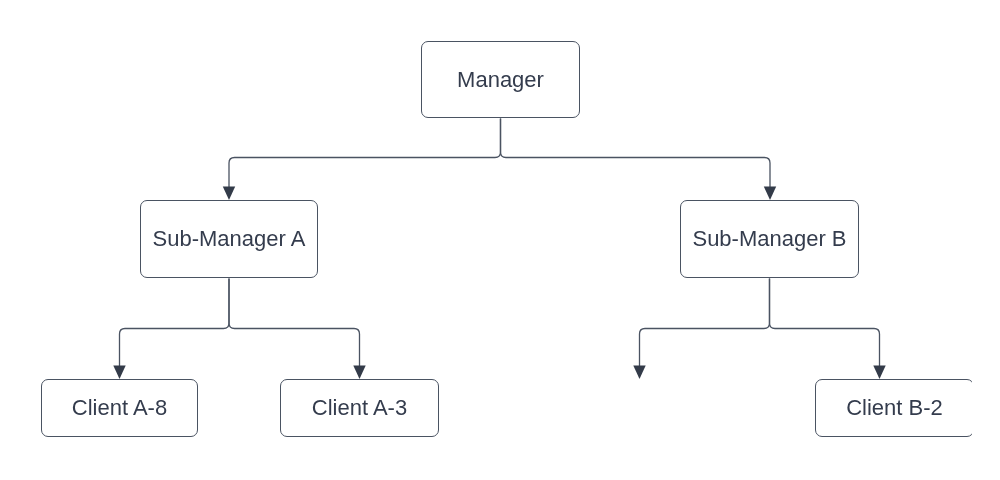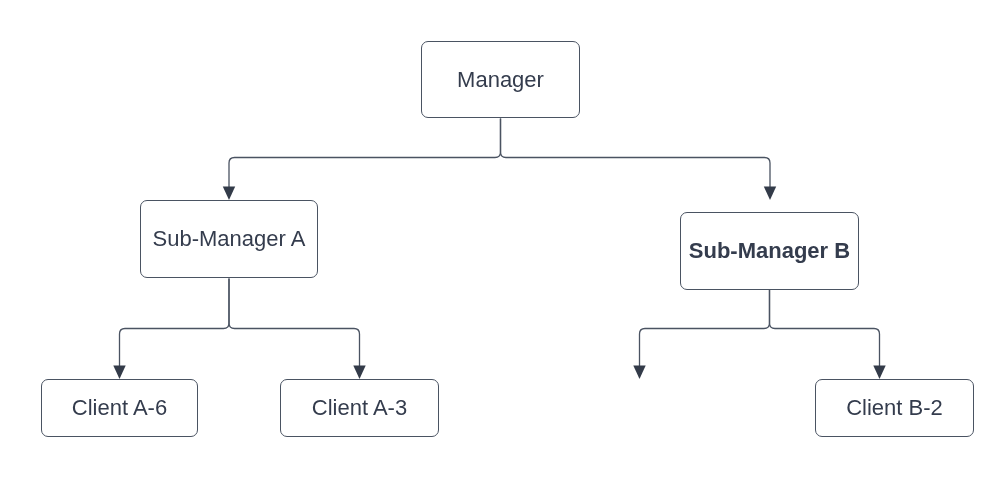--- a/index.html
+++ b/index.html
@@ -7,21 +7,20 @@
     padding: 0;
     background: #ffffff;
   }
   .canvas {
     position: relative;
     width: 972px;
     height: 480px;
     background: #ffffff;
     font-family: "Liberation Sans", sans-serif;
     overflow: hidden;
-    padding-left: 24px;
   }
   .edges-layer {
     position: absolute;
     left: 0;
     top: 0;
     width: 1000px;
     height: 480px;
   }
   .edge {
     fill: none;
@@ -43,21 +42,21 @@
     justify-content: center;
   }
   .node-label {
     font-size: 22px;
     line-height: 1;
     color: #343C4D;
     white-space: nowrap;
   }
   #node-manager   { left: 421px; top: 41px;  width: 159px; height: 77px; }
   #node-sub-a     { left: 140px; top: 200px; width: 178px; height: 78px; }
-  #node-sub-b     { left: 680px; top: 212px; width: 179px; height: 78px; font-weight: bold; }
+  #node-sub-b     { left: 680px; top: 200px; width: 179px; height: 78px; }
   #node-client-a1 { left: 41px;  top: 379px; width: 157px; height: 58px; }
   #node-client-a2 { left: 280px; top: 379px; width: 159px; height: 58px; }
   #node-client-b1 { left: 561px; top: 379px; width: 157px; height: 58px; }
   #node-client-b2 { left: 800px; top: 379px; width: 159px; height: 58px; margin-left: 15px; }
 </style>
 </head>
 <body>
 
 <div class="canvas">
 
@@ -88,21 +87,21 @@
 
   <div class="node" id="node-sub-a">
     <span class="node-label">Sub-Manager A</span>
   </div>
 
   <div class="node" id="node-sub-b">
     <span class="node-label">Sub-Manager B</span>
   </div>
 
   <div class="node" id="node-client-a1">
-    <span class="node-label">Client A-6</span>
+    <span class="node-label">Client A-8</span>
   </div>
 
   <div class="node" id="node-client-a2">
     <span class="node-label">Client A-3</span>
   </div>
 
 
   <div class="node" id="node-client-b2">
     <span class="node-label">Client B-2</span>
   </div>

